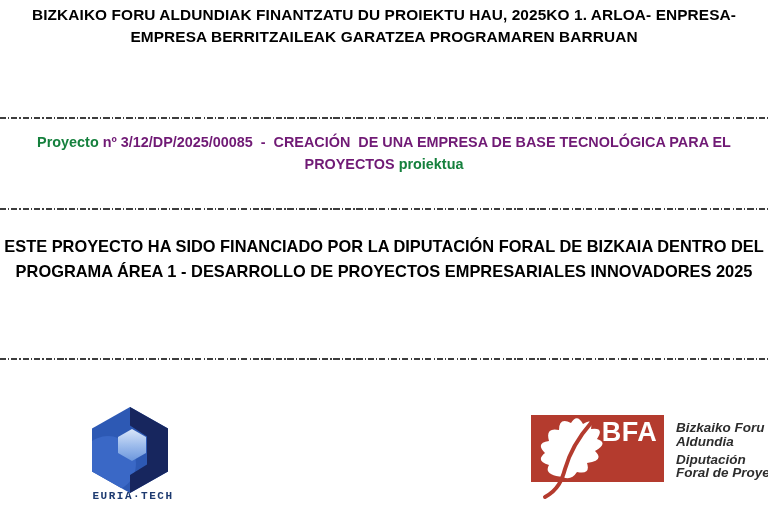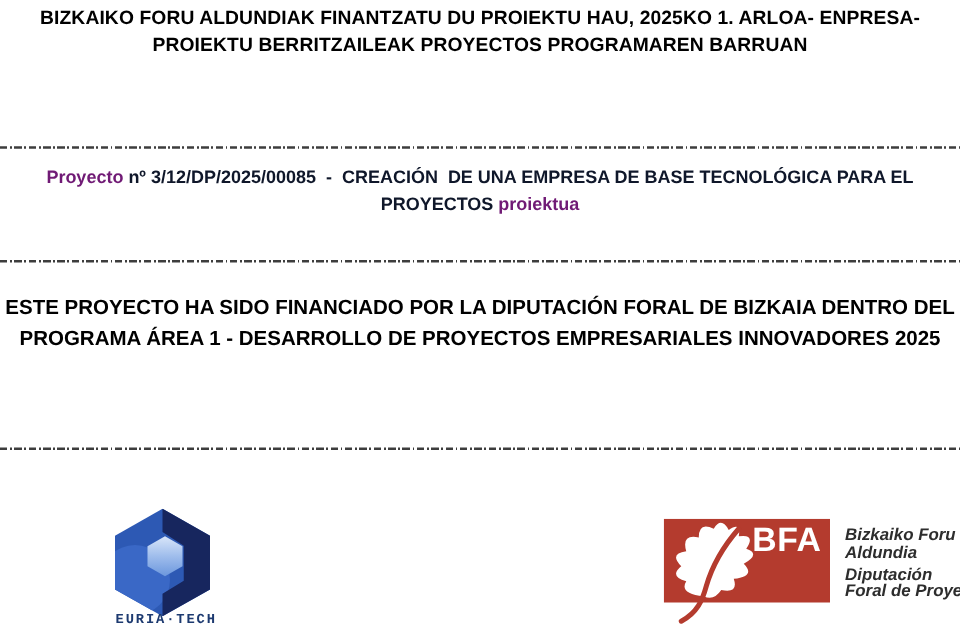--- a/index.html
+++ b/index.html
@@ -5,22 +5,22 @@
   html,body{margin:0;padding:0;}
   body{
     width:768px;height:513px;background:#ffffff;position:relative;overflow:hidden;
     font-family:"Liberation Sans", sans-serif;
   }
   .center-block{position:absolute;left:0;width:768px;text-align:center;font-weight:bold;color:#000;}
   .title{top:4px;font-size:15.4px;line-height:22px;letter-spacing:0.1px;}
   .project{top:132px;font-size:14.4px;line-height:21.5px;}
   .project .pline{white-space:pre;}
   .funding{top:234px;left:-5px;width:778px;font-size:16.4px;line-height:24.5px;}
-  .seg-red{color:#0f172a;}
-  .seg-black{color:#701a75;}
+  .seg-red{color:#701a75;}
+  .seg-black{color:#15803d;}
   .divider{
     position:absolute;left:0;width:768px;height:2px;
     background:repeating-linear-gradient(90deg,
       #3d3d3d 0 6px, transparent 6px 8px,
       #3d3d3d 8px 9.5px, transparent 9.5px 11.5px);
   }
   #divider-1{top:117px;}
   #divider-2{top:208px;}
   #divider-3{top:358px;}
 
@@ -44,21 +44,21 @@
   #bfa-line2{top:32px;}
   .bfa-names{position:absolute;left:145px;top:6px;color:#2d2d2d;font-weight:bold;
     font-size:13.5px;line-height:13.5px;white-space:nowrap;font-style:italic;}
   .bfa-group{margin-bottom:4.5px;}
 </style>
 </head>
 <body>
 
 <div class="center-block title">
   <div>BIZKAIKO FORU ALDUNDIAK FINANTZATU DU PROIEKTU HAU, 2025KO 1. ARLOA- ENPRESA-</div>
-  <div>PROIEKTU BERRITZAILEAK PROYECTOS PROGRAMAREN BARRUAN</div>
+  <div>EMPRESA BERRITZAILEAK GARATZEA PROGRAMAREN BARRUAN</div>
 </div>
 
 <div class="divider" id="divider-1"></div>
 
 <div class="center-block project">
   <div class="pline"><span class="seg-black">Proyecto </span><span class="seg-red">nº 3/12/DP/2025/00085  -  CREACIÓN  DE UNA EMPRESA DE BASE TECNOLÓGICA PARA EL</span></div>
   <div class="pline"><span class="seg-red">PROYECTOS</span><span class="seg-black"> proiektua</span></div>
 </div>
 
 <div class="divider" id="divider-2"></div>

